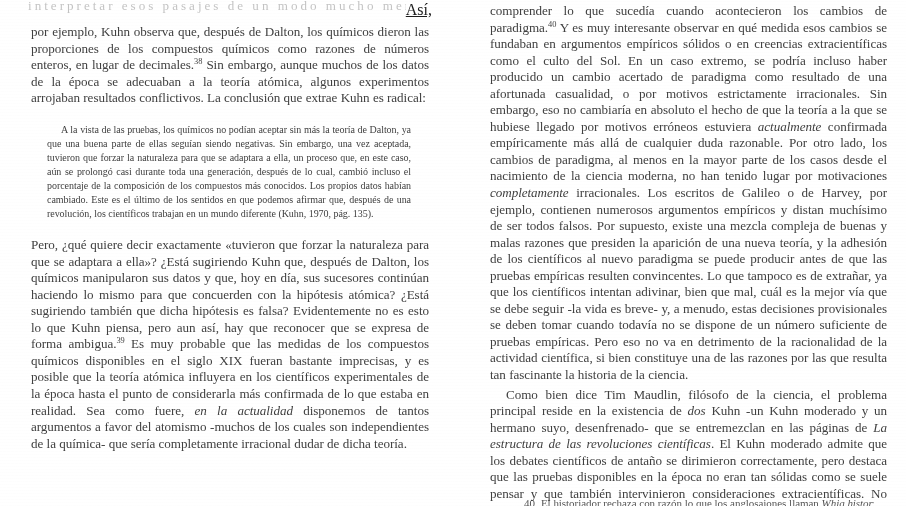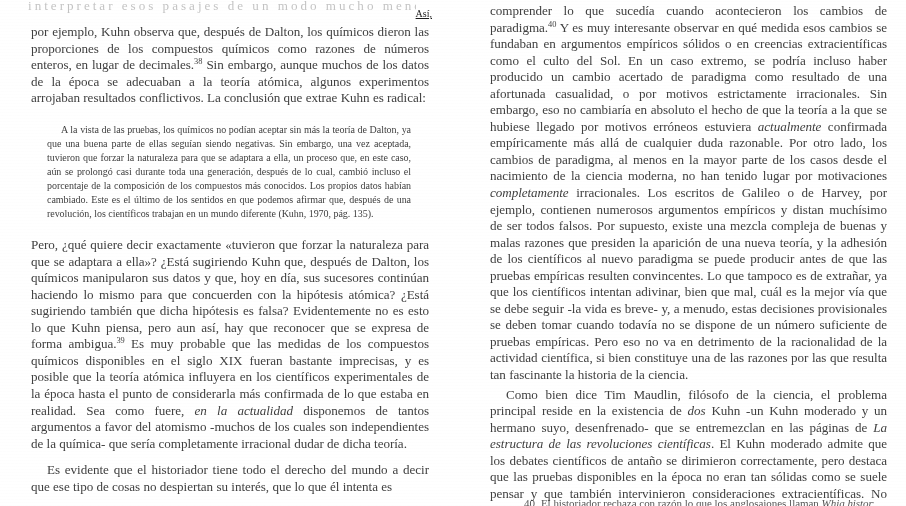--- a/index.html
+++ b/index.html
@@ -82,21 +82,21 @@
     opacity: 0.45;
     font-size: 13.1px;
     letter-spacing: 3px;
     filter: blur(0.4px);
     transform: translateY(-7px);
     display: inline-block;
     white-space: nowrap;
     overflow: hidden;
   }
   .asi {
-    font-size: 10px;
+    font-size: 16px;
     color: #1c1c1c;
     display: inline-block;
     transform: translateY(-2px);
     white-space: nowrap;
     text-decoration: underline;
   }
   .footnote-zone {
     position: absolute;
     left: 17px;
     right: 16px;
@@ -154,21 +154,20 @@
     <blockquote class="quote">
       <p>A la vista de las pruebas, los químicos no podían aceptar sin más la teoría de Dalton, ya que una buena parte de ellas seguían siendo negativas. Sin embargo, una vez aceptada, tuvieron que forzar la naturaleza para que se adaptara a ella, un proceso que, en este caso, aún se prolongó casi durante toda una generación, después de lo cual, cambió incluso el porcentaje de la composición de los compuestos más conocidos. Los propios datos habían cambiado. Este es el último de los sentidos en que podemos afirmar que, después de una revolución, los científicos trabajan en un mundo diferente (Kuhn, 1970, pág. 135).</p>
     </blockquote>
 
     <div class="gap-quote-bot"></div>
 
     <p class="noindent"><span>Pero, ¿qué quiere decir exactamente «tuvieron que forzar la naturaleza para que se adaptara a ella»? ¿Está sugiriendo Kuhn que, después de Dalton, los químicos manipularon sus datos y que, hoy en día, sus sucesores continúan haciendo lo mismo para que concuerden con la hipótesis atómica? ¿Está sugiriendo también que dicha hipótesis es falsa? Evidentemente no es esto lo que Kuhn piensa, pero aun así, hay que reconocer que se expresa de forma ambigua.</span><sup>39</sup><span> Es muy probable que las medidas de los compuestos químicos disponibles en el siglo XIX fueran bastante imprecisas, y es posible que la teoría atómica influyera en los científicos experimentales de la época hasta el punto de considerarla más confirmada de lo que estaba en realidad. Sea como fuere, </span><i>en la actualidad</i><span> disponemos de tantos argumentos a favor del atomismo -muchos de los cuales son independientes de la química- que sería completamente irracional dudar de dicha teoría.</span></p>
 
     <div class="gap-xs"></div>
 
-    <p class="indent">Es evidente que el historiador tiene todo el derecho del mundo a decir que ese tipo de cosas no despiertan su interés, que lo que él intenta es</p>
 
   </div>
 
   <div class="column col-right">
     <div class="right-body">
 
       <p class="noindent"><span>comprender lo que sucedía cuando acontecieron los cambios de paradigma.</span><sup>40</sup><span> Y es muy interesante observar en qué medida esos cambios se fundaban en argumentos empíricos sólidos o en creencias extracientíficas como el culto del Sol. En un caso extremo, se podría incluso haber producido un cambio acertado de paradigma como resultado de una afortunada casualidad, o por motivos estrictamente irracionales. Sin embargo, eso no cambiaría en absoluto el hecho de que la teoría a la que se hubiese llegado por motivos erróneos estuviera </span><i>actualmente</i><span> confirmada empíricamente más allá de cualquier duda razonable. Por otro lado, los cambios de paradigma, al menos en la mayor parte de los casos desde el nacimiento de la ciencia moderna, no han tenido lugar por motivaciones </span><i>completamente</i><span> irracionales. Los escritos de Galileo o de Harvey, por ejemplo, contienen numerosos argumentos empíricos y distan muchísimo de ser todos falsos. Por supuesto, existe una mezcla compleja de buenas y malas razones que presiden la aparición de una nueva teoría, y la adhesión de los científicos al nuevo paradigma se puede producir antes de que las pruebas empíricas resulten convincentes. Lo que tampoco es de extrañar, ya que los científicos intentan adivinar, bien que mal, cuál es la mejor vía que se debe seguir -la vida es breve- y, a menudo, estas decisiones provisionales se deben tomar cuando todavía no se dispone de un número suficiente de pruebas empíricas. Pero eso no va en detrimento de la racionalidad de la actividad científica, si bien constituye una de las razones por las que resulta tan fascinante la historia de la ciencia.</span></p>
 
       <p class="indent"><span>Como bien dice Tim Maudlin, filósofo de la ciencia, el problema principal reside en la existencia de </span><i>dos</i><span> Kuhn -un Kuhn moderado y un hermano suyo, desenfrenado- que se entremezclan en las páginas de </span><i>La estructura de las revoluciones científicas</i><span>. El Kuhn moderado admite que los debates científicos de antaño se dirimieron correctamente, pero destaca que las pruebas disponibles en la época no eran tan sólidas como se suele pensar y que también intervinieron consideraciones extracientíficas. No tenemos</span></p>
 

